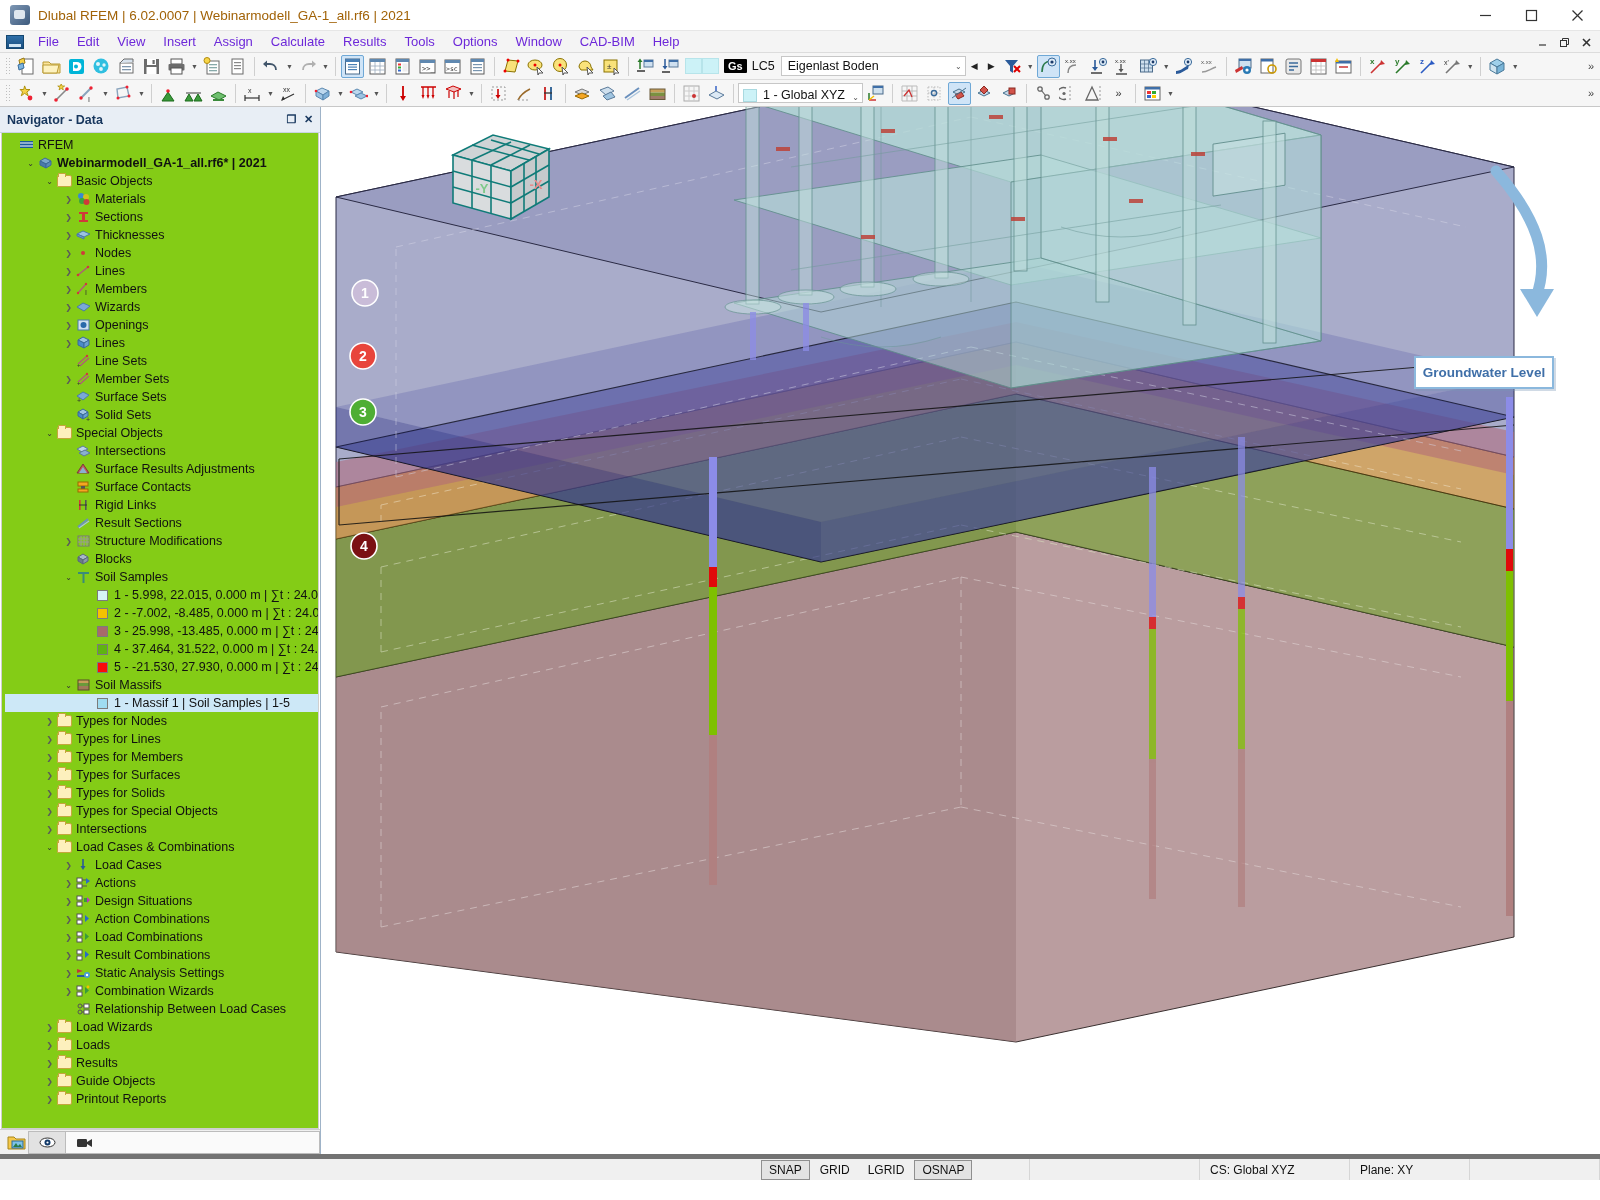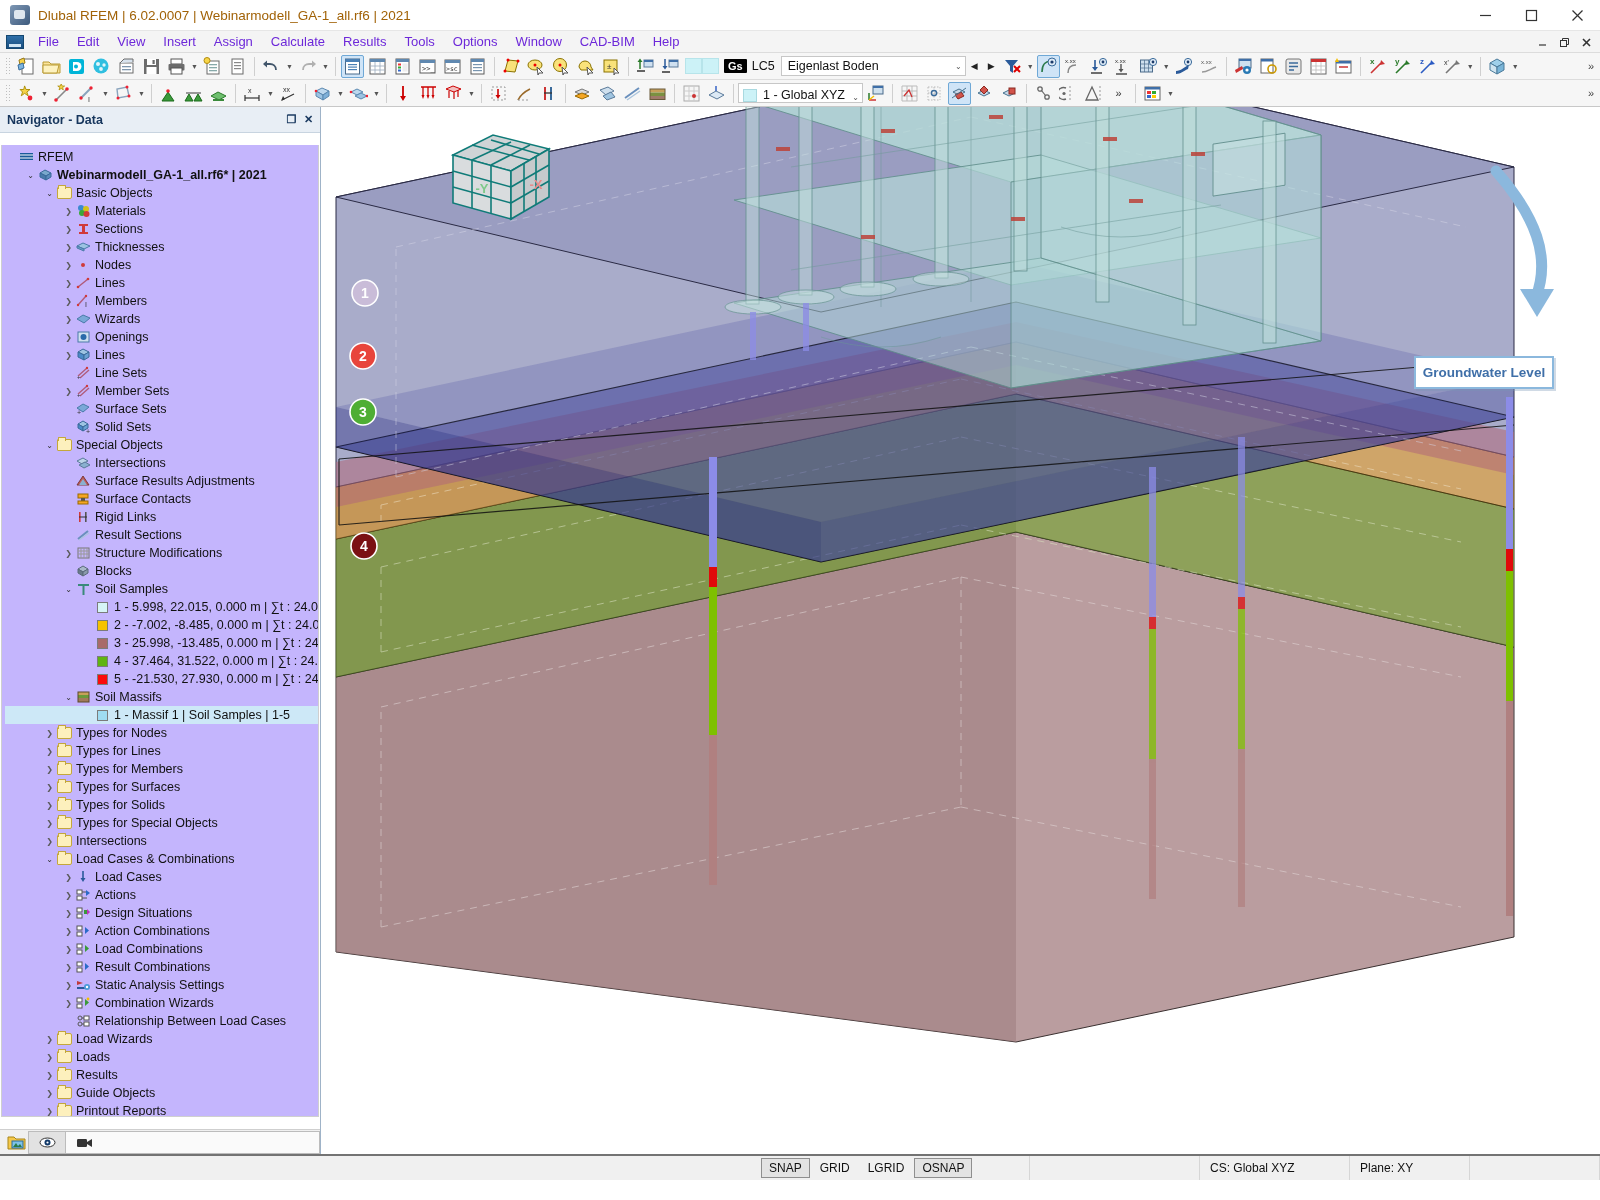--- a/index.html
+++ b/index.html
@@ -118,22 +118,22 @@
   }
   .nav-header {
     height:26px; display:flex; align-items:center;
     background:#e8eef5; border-bottom:1px solid #c8d4e0;
     padding-left:7px; font-size:12.5px; font-weight:bold; color:#17365d;
   }
   .nav-header .hbtns { margin-left:auto; display:flex; gap:2px; padding-right:4px; }
   .nav-header .hb { width:15px;height:15px;display:flex;align-items:center;justify-content:center;font-size:11px;color:#17365d;}
   .nav-tree {
     flex:1; overflow:hidden; padding:3px 0 0 3px;
-    border:1px solid #cfcfcf; border-top:none; margin:12px 1px;
-    background:#c4b5fd;
+    border:1px solid #cfcfcf; border-top:none; margin:0 1px;
+    background:#84cc16;
   }
   .tr { height:18px; display:flex; align-items:center; white-space:nowrap; font-size:12.5px; }
   .tr.sel { background:#cde8f7; }
   .tw { width:13px; min-width:13px; display:flex; align-items:center; justify-content:center; font-size:8px; color:#5a5a5a; }
   .tw.open { color:#333; }
   .ico { width:17px; min-width:17px; height:16px; margin-right:3px; display:flex; align-items:center; justify-content:center; position:relative; }
   .lbl { color:#111; }
   .lbl.b { font-weight:bold; }
   .folder {
     width:15px;height:12px;background:#fdf0bd;border:1px solid #c4a73c;border-radius:1px 2px 2px 1px;
@@ -159,21 +159,21 @@
   .callout {
     position:absolute; left:1414px; top:360px; width:140px; height:33px;
     border:2px solid #8bb8dd; background:#fff;
     display:flex; align-items:center; justify-content:center;
     font-size:13.5px; color:#3f6fa8; font-weight:bold;
     box-shadow:2px 2px 0 rgba(120,150,180,.35);
     z-index:20;
   }
   .botbar {
     height:26px; display:flex; align-items:stretch;
-    background:#f0f0f0; border-top:2px solid #737373; font-size:12px;
+    background:#f0f0f0; border-top:5px solid #737373; font-size:12px;
   }
   .sb-cell { display:flex; align-items:center; padding:0 10px; border-right:1px solid #d6d6d6; }
   .sb-tog {
     display:flex; align-items:center; padding:2px 7px; margin:3px 1px;
     border:1px solid transparent; font-size:12px;
   }
   .sb-tog.on { border-color:#8f8f8f; background:#e3e3e3; }
   .sb-grow { flex:1; border-right:1px solid #d6d6d6; }
   .sb-w1{width:170px;}
   .sb-w2{width:150px;}

